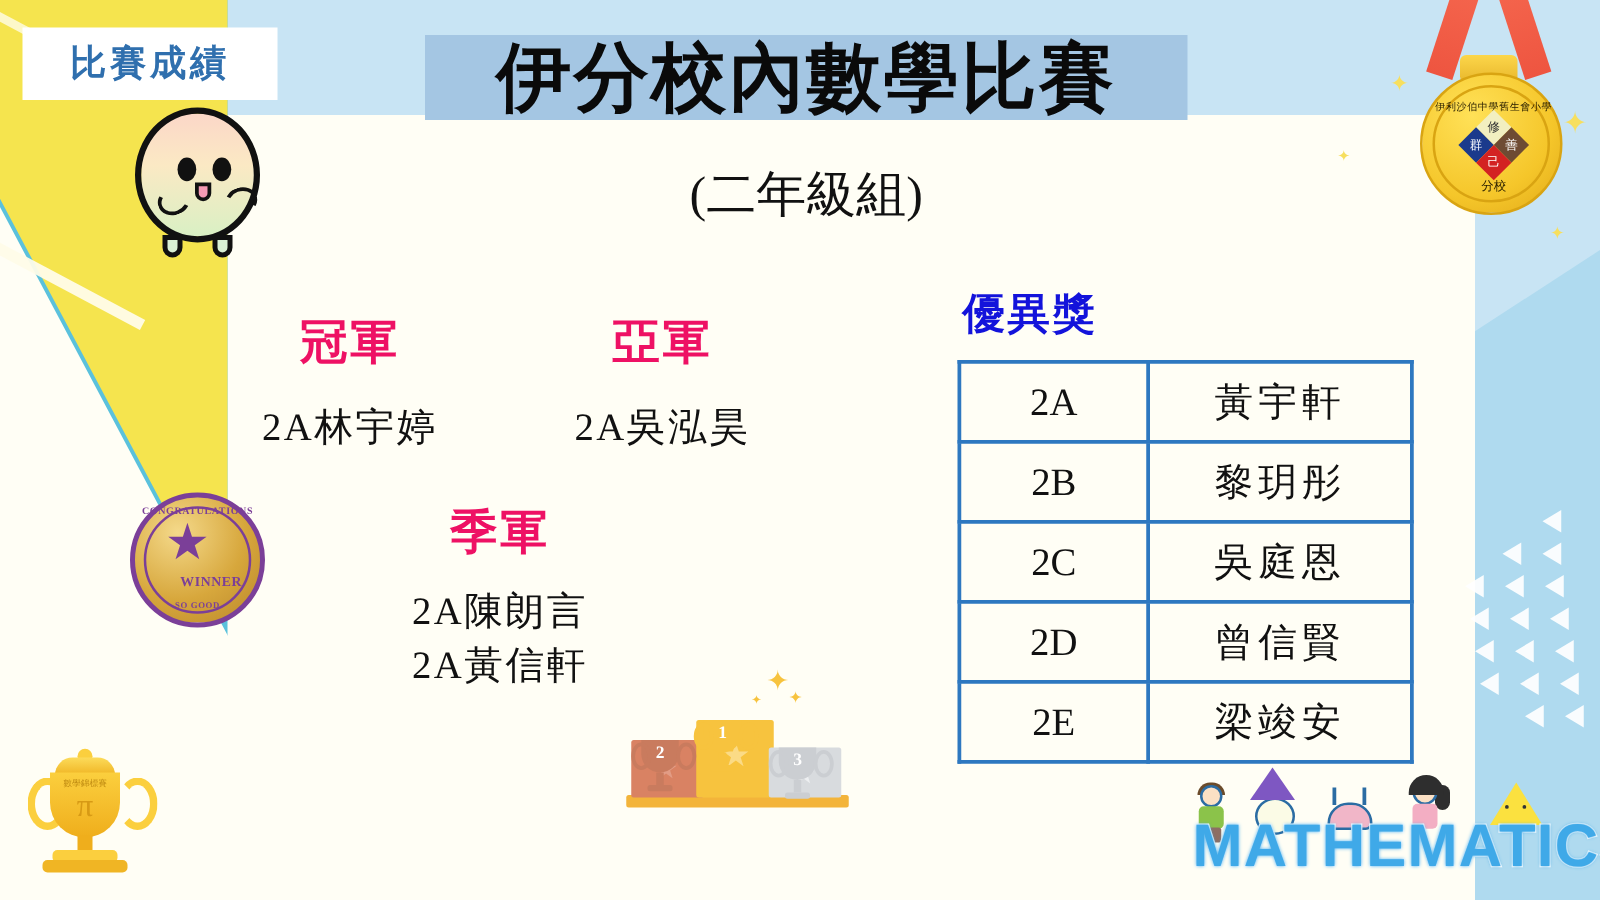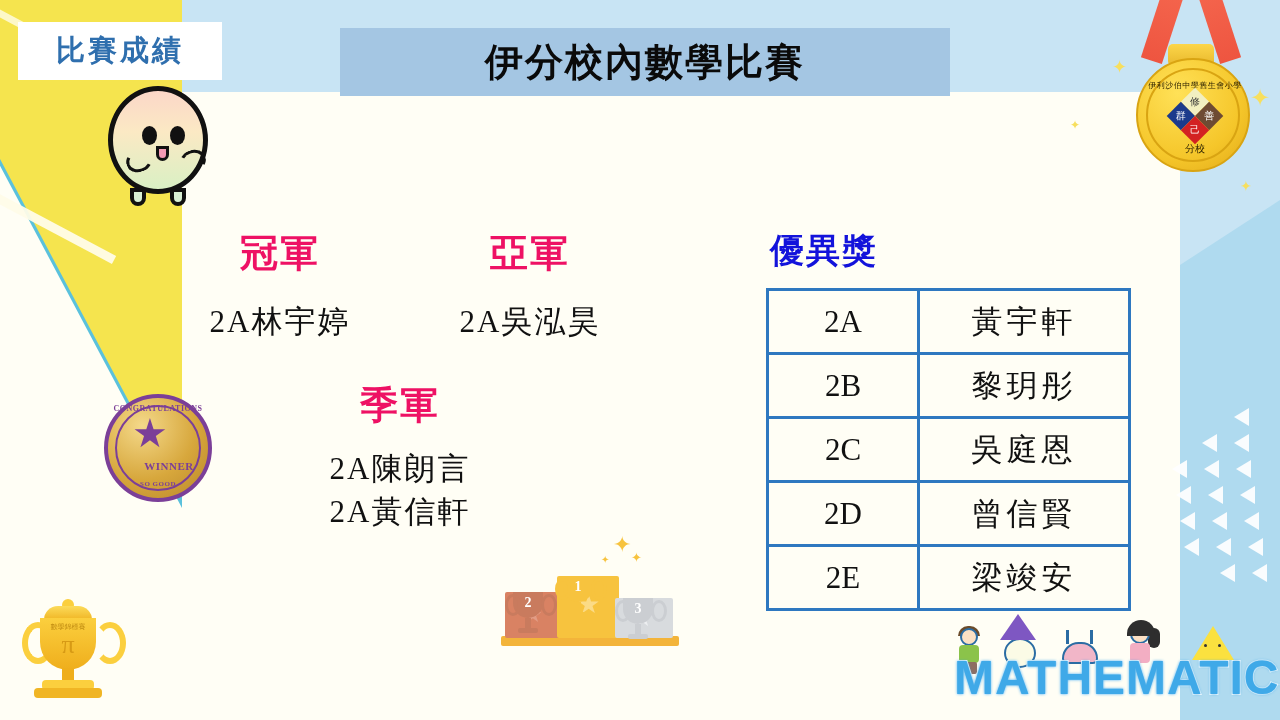--- a/index.html
+++ b/index.html
@@ -34,21 +34,21 @@
 
   
   .badge-bisai{position:absolute;left:18px;top:22px;width:204px;height:58px;background:#FFFFFF;
       display:flex;align-items:center;justify-content:center;}
   .badge-bisai span{color:#2F6FAE;font-size:29px;font-weight:bold;letter-spacing:3px;
       font-family:"Liberation Serif","DejaVu Serif",serif;}
 
   
   .title-banner{position:absolute;left:340px;top:28px;width:610px;height:68px;background:#A4C6E3;
       display:flex;align-items:center;justify-content:center;}
-  .title-banner span{font-size:38px;font-weight:bold;color:#0A0A0A;letter-spacing:2px;
+  .title-banner span{font-size:60px;font-weight:bold;color:#0A0A0A;letter-spacing:2px;
       font-family:"Liberation Sans","DejaVu Sans",sans-serif;}
   .subtitle{position:absolute;left:340px;top:128px;width:610px;text-align:center;
       font-size:40px;color:#111;font-family:"Liberation Serif","DejaVu Serif",serif;}
 
   
   .mascot{position:absolute;left:98px;top:84px;width:122px;height:136px;}
   .mascot .body{position:absolute;left:10px;top:2px;width:100px;height:108px;border-radius:50%;
       background:linear-gradient(180deg,#FBD7C8 0%,#FBE9C4 42%,#D9F0C4 100%);
       border:5px solid #111;box-sizing:border-box;}
   .mascot .eye{position:absolute;width:15px;height:19px;border-radius:50%;background:#111;top:42px;}
@@ -85,21 +85,21 @@
   .emblem .q1{left:0;top:0;background:#F2EFC0;color:#333;}
   .emblem .q2{left:20px;top:0;background:#6E4B33;}
   .emblem .q3{left:0;top:20px;background:#1B3A8C;}
   .emblem .q4{left:20px;top:20px;background:#D32222;}
   .emblem div span{transform:rotate(-45deg);}
   .spark{position:absolute;color:#F7DF5E;font-size:18px;}
 
   
   .awards{position:absolute;left:120px;top:228px;width:620px;}
   .aw-head{font-size:38px;font-weight:bold;color:#EE1164;letter-spacing:2px;
-      font-family:"Liberation Serif","DejaVu Serif",serif;}
+      font-family:"Liberation Serif","DejaVu Serif",serif;margin-top:20px;}
   .aw-name{font-size:31px;color:#111;font-family:"Liberation Serif","DejaVu Serif",serif;
       letter-spacing:2px;white-space:nowrap;}
   .col-champ{position:absolute;left:50px;top:0;width:220px;text-align:center;}
   .col-runner{position:absolute;left:300px;top:0;width:220px;text-align:center;}
   .col-third{position:absolute;left:150px;top:152px;width:260px;text-align:center;}
   .col-champ .aw-name,.col-runner .aw-name{margin-top:22px;}
   .col-third .aw-name{margin-top:18px;line-height:1.32;}
 
   
   .coin{position:absolute;left:96px;top:398px;width:132px;height:100px;}
@@ -233,20 +233,21 @@
     <div class="mouth"></div>
     <div class="cheek l"></div>
       <div class="cheek r"></div>
     <div class="foot l"></div>
       <div class="foot r"></div>
   </div>
 
   <div class="title-banner">
     <span>伊分校內數學比賽</span>
   </div>
+  <div class="subtitle">(二年級組)</div>
 
   <div class="medal">
     <div class="ribbon">
       <div class="r a"></div>
         <div class="r b"></div>
     </div>
     <div class="medal-clasp"></div>
     <div class="medal-disc">
       <div class="medal-ring"></div>
       <div class="medal-arc">伊利沙伯中學舊生會小學</div>

